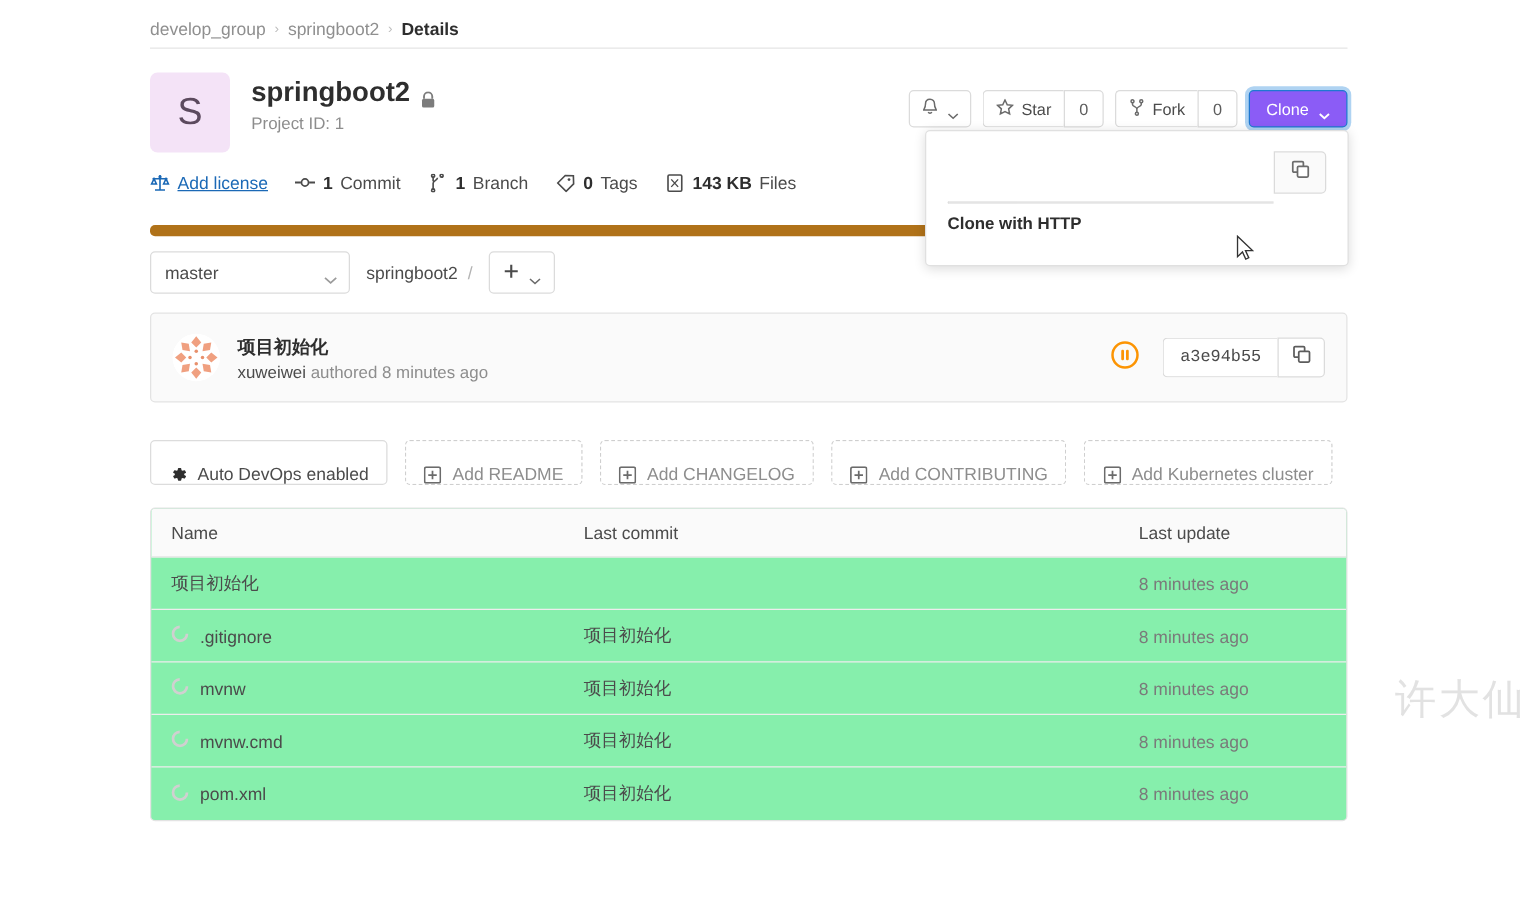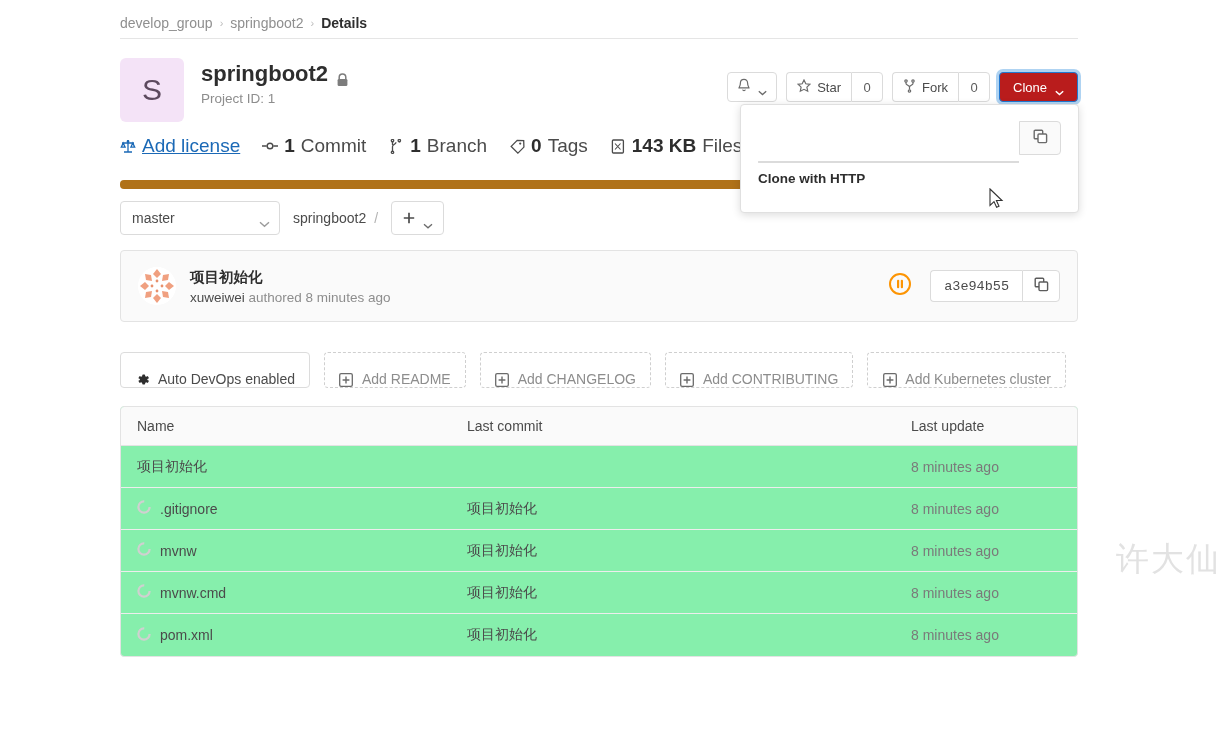--- a/index.html
+++ b/index.html
@@ -46,21 +46,21 @@
     font-size: 22px; font-weight: bold; color: #2e2e2e;
     display: flex; align-items: center; gap: 8px; line-height: 1.2;
   }
   .lock-icon { display: inline-block; width: 13px; height: 14px; }
   .proj-id { font-size: 13.5px; color: #8d8d8d; margin-top: 4px; }
 
   
   .stats {
     position: absolute; left: 120px; top: 135px;
     display: flex; align-items: center; gap: 22px;
-    font-size: 19px; color: #4b4b4b; height: 22px;
+    font-size: 14px; color: #4b4b4b; height: 22px;
   }
   .stat { display: flex; align-items: center; gap: 6px; white-space: nowrap; }
   .stat b { color: #2e2e2e; }
   .stat.link { color: #1b69b6; }
   .stat-ico { display: inline-flex; width: 16px; height: 16px; align-items: center; justify-content: center; }
 
   
   .hdr-actions {
     position: absolute; right: 151px; top: 72px;
     display: flex; align-items: stretch; gap: 9px; height: 30px; justify-content: space-between;
@@ -75,21 +75,21 @@
   .btn-group .seg {
     display: flex; align-items: center; gap: 6px;
     border: 1px solid #dbdbdb; background: #fff;
     font-size: 13px; color: #4b4b4b; padding: 0 10px; cursor: pointer;
   }
   .btn-group .seg:first-child { border-radius: 4px 0 0 4px; border-right: none; }
   .btn-group .seg:last-child { border-radius: 0 4px 4px 0; min-width: 32px; justify-content: center; color: #5c5c5c; }
   .bell-btn { gap: 7px; }
   .caret { display: inline-block; width: 9px; height: 6px; }
   .clone-btn {
-    background: #b91c1c; border: 1px solid #1f78d1; color: #fff;
+    background: #8b5cf6; border: 1px solid #1f78d1; color: #fff;
     border-radius: 4px; height: 30px; padding: 0 13px;
     display: flex; align-items: center; gap: 8px;
     font-size: 13px; cursor: pointer;
     box-shadow: 0 0 0 3px rgba(110,175,232,.55);
   }
 
   
   .clone-pop {
     position: absolute; left: 740px; top: 104px; width: 339px;
     background: #fff; border: 1px solid #e0e0e0; border-radius: 4px;

